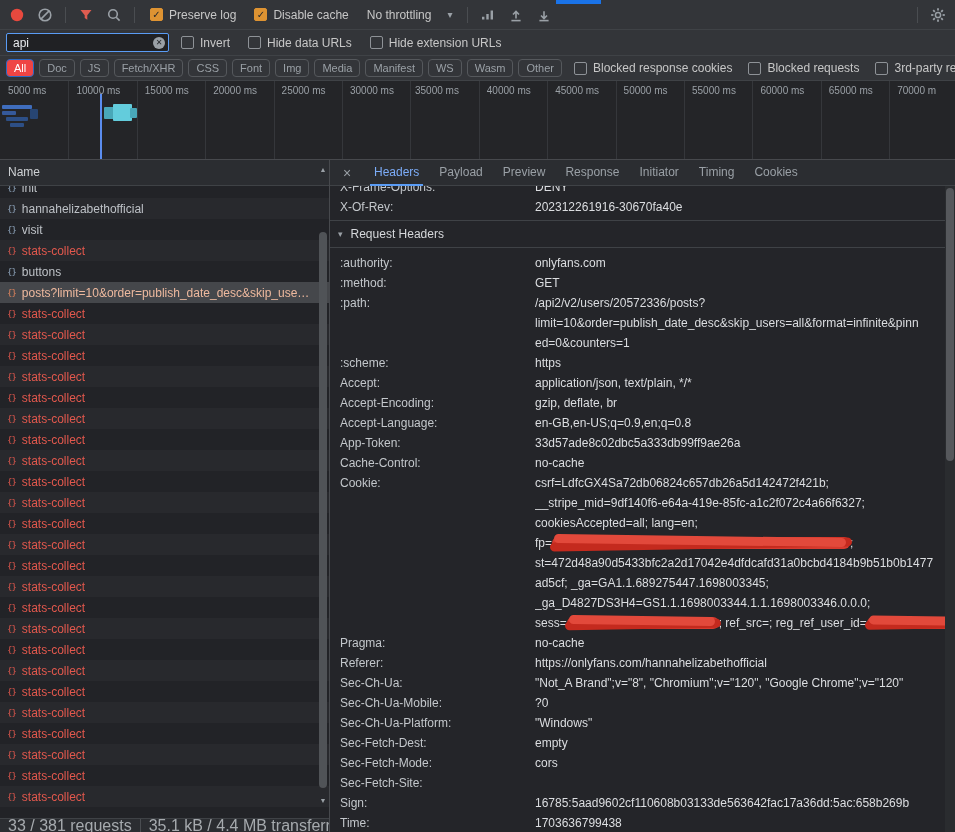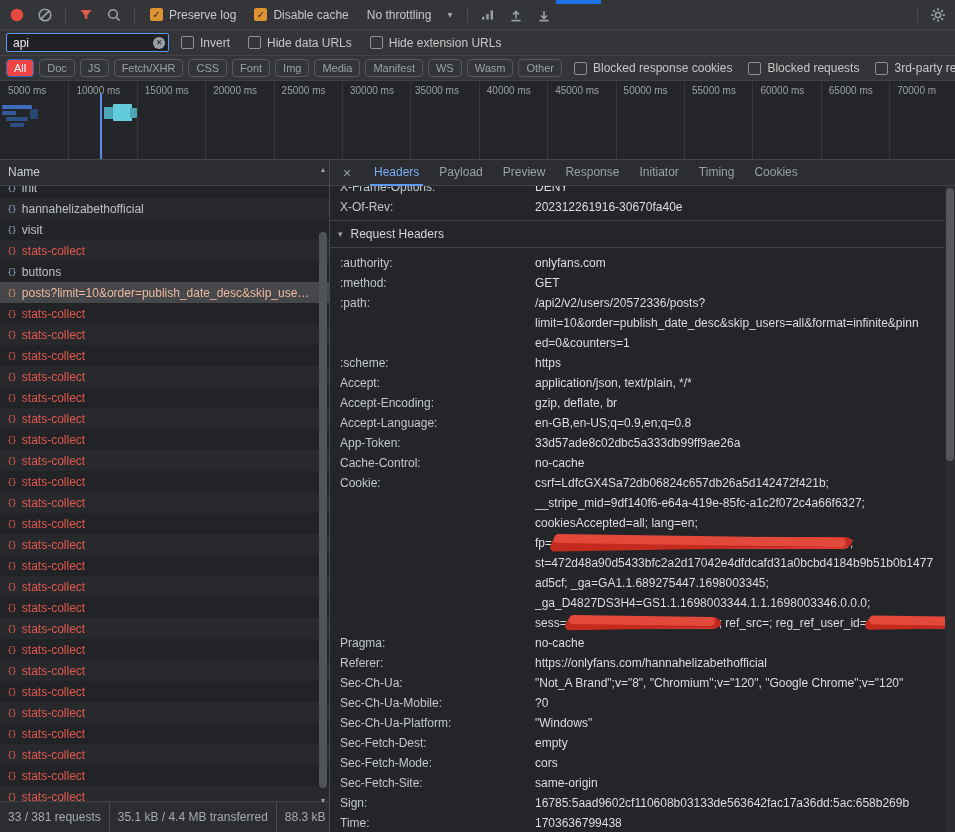--- a/index.html
+++ b/index.html
@@ -43,21 +43,21 @@
 .req-row{height:21px;display:flex;align-items:center;gap:6px;padding:0 16px 0 7px;cursor:pointer}
 .req-row:nth-child(even){background:#28292d}
 .req-row.clipped{margin-top:-9px}
 .req-icon{font-family:"DejaVu Sans Mono",monospace;font-size:9px;letter-spacing:-1px;color:#8fa5bc;flex:none}
 .req-label{flex:1;min-width:0;overflow:hidden;text-overflow:ellipsis;white-space:nowrap;color:#bdc1c6}
 .req-row.error .req-label{color:#e2584d}
 .req-row.error .req-icon{color:#e2584d}
 .req-row.selected{background:#45474b}
 .req-row.selected .req-label{color:#eeb99e}
 .req-row.selected .req-icon{color:#e0845c}
-.statusbar{height:31px;flex:none;background:#2b2d31;border-top:1px solid #3f4246;display:flex;align-items:center;font-size:12px;color:#a6aaae;overflow:hidden;white-space:nowrap}
+.statusbar{height:14px;flex:none;background:#2b2d31;border-top:1px solid #3f4246;display:flex;align-items:center;font-size:16px;color:#a6aaae;overflow:hidden;white-space:nowrap}
 .sb-item{padding:0 8px;border-right:1px solid #4a4d51;height:100%;display:flex;align-items:center;flex:none}
 .net-scroll{position:absolute;right:0;top:0;bottom:22px;width:12px;z-index:3}
 .scroll-arrow{position:absolute;left:0;width:12px;text-align:center;font-size:7px;color:#9aa0a6;cursor:pointer}
 .scroll-arrow.up{top:6px}
 .scroll-arrow.down{bottom:6px}
 .net-thumb{position:absolute;left:2px;width:8px;top:72px;height:556px;background:#505357;border-radius:4px;cursor:pointer}
 
 .details{flex:1;position:relative;overflow:hidden;background:#242529;min-width:0}
 .tabbar{height:26px;background:#2b2d31;border-bottom:1px solid #3f4246;display:flex;align-items:center;padding-left:8px}
 .tab-close{width:18px;text-align:center;color:#9aa0a6;font-size:14px;margin-right:8px;cursor:pointer}
@@ -529,23 +529,20 @@
             </div>
           </div>
           <div class="hdr-row">
             <div class="hdr-key">Sec-Fetch-Mode:</div>
             <div class="hdr-val">
               <div class="hv-line">cors</div>
             </div>
           </div>
           <div class="hdr-row">
             <div class="hdr-key">Sec-Fetch-Site:</div>
-            <div class="hdr-val">
-              <div class="hv-line">same-origin</div>
-            </div>
           </div>
           <div class="hdr-row">
             <div class="hdr-key">Sign:</div>
             <div class="hdr-val">
               <div class="hv-line">16785:5aad9602cf110608b03133de563642fac17a36dd:5ac:658b269b</div>
             </div>
           </div>
           <div class="hdr-row">
             <div class="hdr-key">Time:</div>
             <div class="hdr-val">

